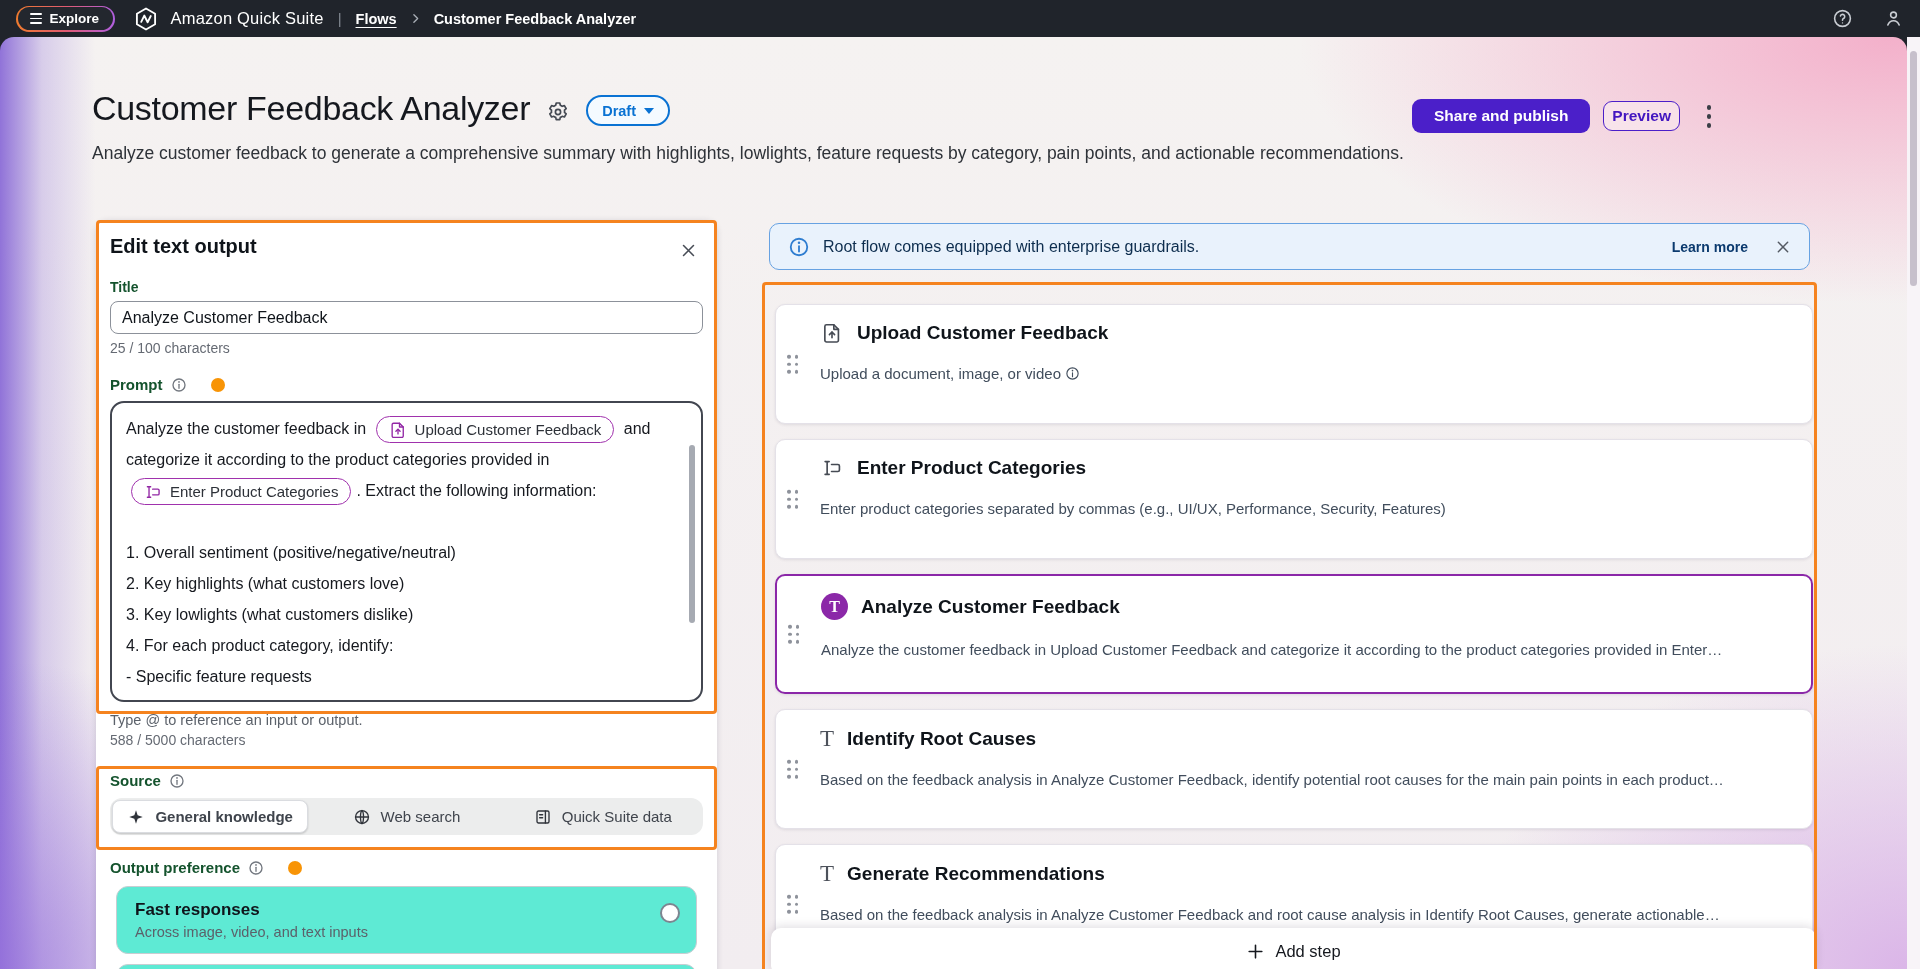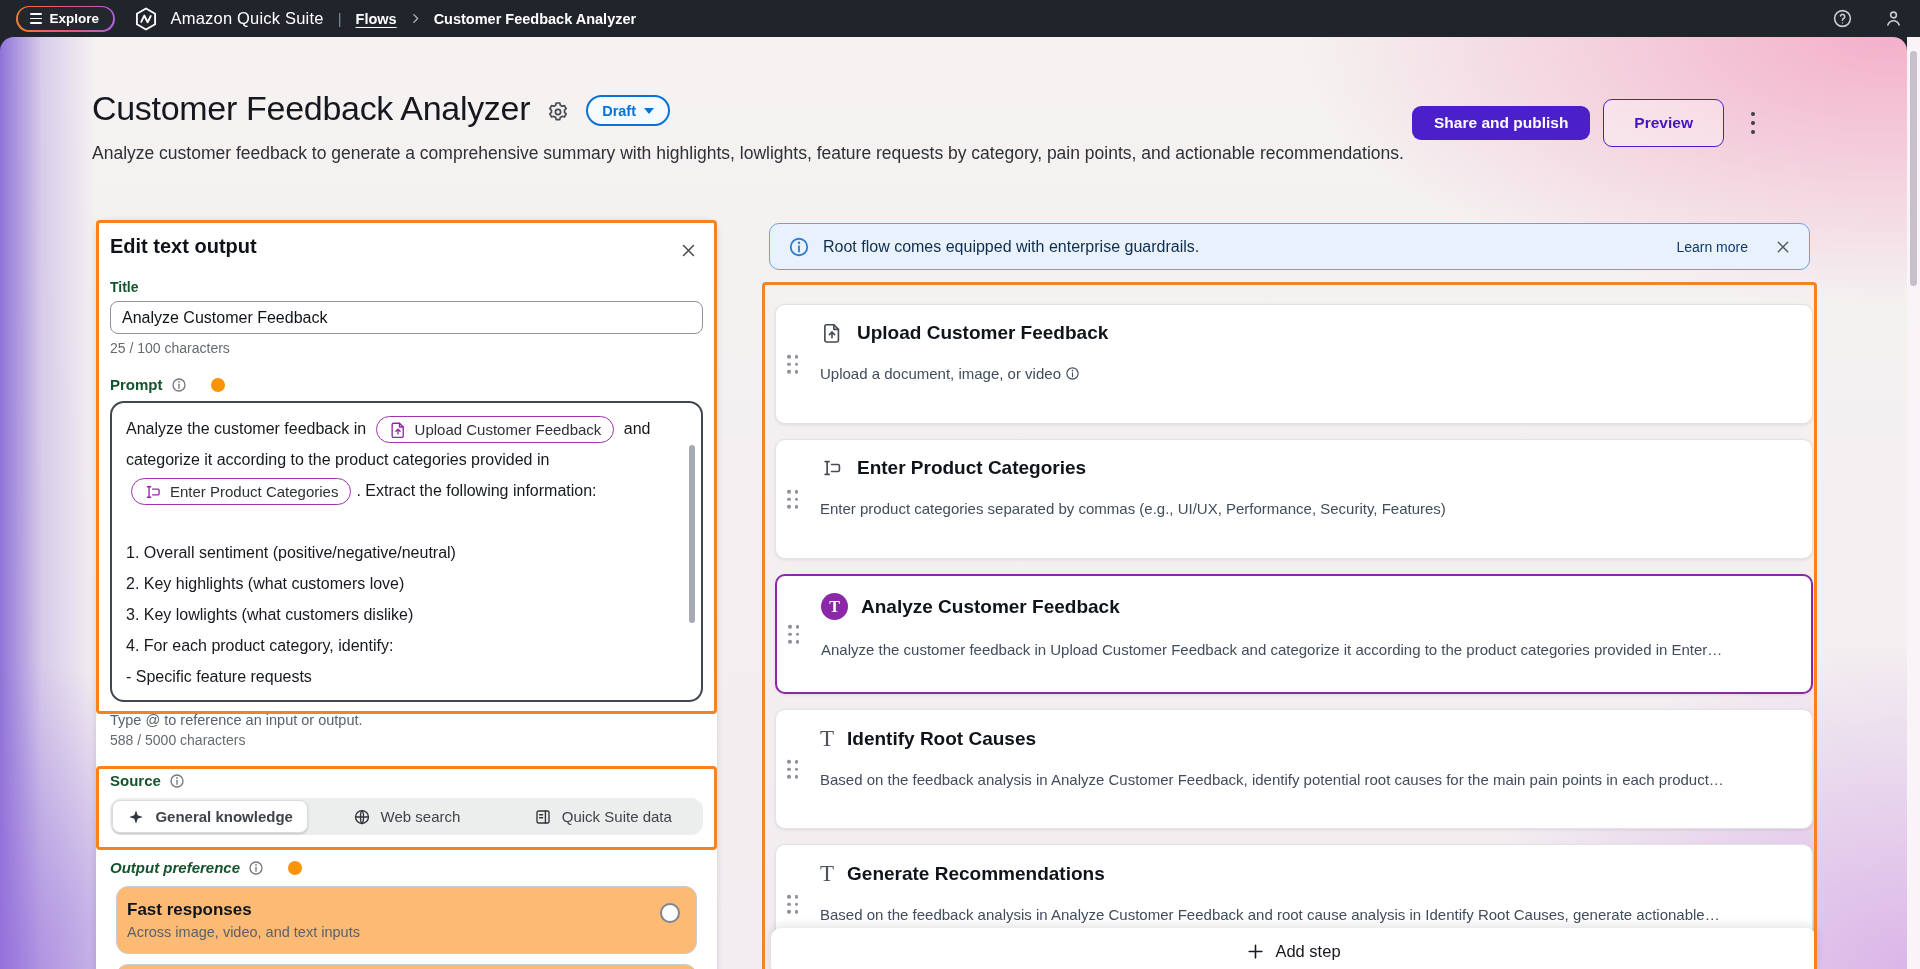--- a/index.html
+++ b/index.html
@@ -38,21 +38,21 @@
   .page-title { font-size:34px; font-weight:400; color:#15181e; letter-spacing:-.3px; }
   .gear { color:#454a53; cursor:pointer; margin-top:6px; }
   .draft-pill { display:flex; align-items:center; gap:8px; height:31px; padding:0 14px; margin-top:4px;
                 border:2px solid #0972d3; border-radius:16px; background:#f4faff; color:#0972d3;
                 font-size:14.5px; font-weight:700; cursor:pointer; }
   .caret-down { width:0; height:0; border-left:5.5px solid transparent; border-right:5.5px solid transparent; border-top:6.5px solid #0972d3; }
   .page-desc { position:absolute; left:92px; top:106px; width:1400px; font-size:17.5px; color:#2e3238; }
   .header-actions { position:absolute; left:1412px; top:62px; display:flex; align-items:center; gap:13px; }
   .btn-primary { height:34px; padding:0 22px; border:none; border-radius:9px; background:#4b1fc9; color:#fff;
                  font-family:inherit; font-size:15.5px; font-weight:700; cursor:pointer; }
-  .btn-secondary { height:48px; padding:0 30px; border:1.8px solid #4b1fc9; border-radius:9px; background:rgba(255,255,255,.35);
+  .btn-secondary { height:30px; padding:0 8px; border:1.8px solid #4b1fc9; border-radius:9px; background:rgba(255,255,255,.35);
                    color:#4316c0; font-family:inherit; font-size:15.5px; font-weight:700; cursor:pointer; }
   .kebab { display:flex; flex-direction:column; gap:4.5px; padding:6px 8px; cursor:pointer; margin-left:6px; }
   .kebab i { width:4.5px; height:4.5px; border-radius:50%; background:#3a3e46; }
 
   
   .edit-panel { position:absolute; left:96px; top:183px; width:621px; height:786px; background:#fff;
                 border-radius:12px 12px 0 0; box-shadow:0 1px 6px rgba(40,30,60,.16); padding:0 14px; }
   .panel-heading { margin-top:15px; font-size:20px; font-weight:700; color:#0f141a; }
   .panel-close { position:absolute; right:16px; top:18px; color:#474c55; cursor:pointer; padding:4px; }
   .field-label { margin-top:21px; font-size:14px; font-weight:600; color:#14532d; }
@@ -74,39 +74,39 @@
   .prompt-helper { margin-top:10px; font-size:14.5px; color:#5b616a; }
   .prompt-count { margin-top:4px; font-size:14px; color:#656a73; }
   .source-label-row { margin-top:24px; display:flex; align-items:center; gap:8px; }
   .segmented { margin-top:9px; height:37px; background:#eceded; border-radius:12px; display:grid;
                grid-template-columns:1fr 1fr 1fr; align-items:stretch; padding:2px; }
   .segment { display:flex; align-items:center; justify-content:center; gap:10px; border-radius:8px;
              font-size:15px; color:#3f444c; cursor:pointer; border:none; background:transparent; font-family:inherit; }
   .segment.active { background:#fff; font-weight:700; box-shadow:0 1px 2px rgba(0,0,0,.18); border:1px solid #dadce0; }
   .segment .s-icon { color:#30343b; }
   .output-label-row { margin-top:24px; display:flex; align-items:center; gap:8px; }
-  .option-card { margin:10px 6px 0 6px; border:1px solid #c9cdd2; border-radius:12px; background:#fdba74;
-                 padding:13px 10px; position:relative; cursor:pointer; }
+  .option-card { margin:10px 6px 0 6px; border:1px solid #c9cdd2; border-radius:12px; background:#5eead4;
+                 padding:13px 18px; position:relative; cursor:pointer; }
   .option-title { font-size:17px; font-weight:700; color:#0f141a; }
   .option-sub { margin-top:4px; font-size:14.5px; color:#5b616a; }
   .radio { position:absolute; right:16px; top:16px; width:20px; height:20px; border-radius:50%;
            border:2px solid #7d8590; background:#fff; }
 
   
   .orange-box { position:absolute; border:3px solid #f5831f; border-radius:4px; pointer-events:none; z-index:20; }
   .obox-panel { left:96px; top:183px; width:621px; height:494px; }
   .obox-source { left:96px; top:729px; width:621px; height:84px; }
   .obox-flow { left:762px; top:245px; width:1055px; height:700px; }
 
   
   .banner { position:absolute; left:769px; top:186px; width:1041px; height:47px; background:#e9f2fc;
             border:1px solid #67a2e2; border-radius:10px; display:flex; align-items:center; padding:0 18px; gap:13px; }
   .banner-icon { color:#2f7dd0; }
   .banner-text { flex:1; font-size:16px; color:#0d2d4e; }
-  .banner-link { font-size:14px; font-weight:400; color:#0b3a6e; cursor:pointer; margin-right:14px; }
+  .banner-link { font-size:14px; font-weight:700; color:#0b3a6e; cursor:pointer; margin-right:14px; }
   .banner-close { color:#545a63; cursor:pointer; }
 
   
   .flow-col { position:absolute; left:775px; top:267px; width:1038px; }
   .step-card { position:relative; height:120px; margin-bottom:15px; background:#fff; border:1px solid #e4e1e8;
                border-radius:10px; box-shadow:0 1px 3px rgba(40,30,60,.10); padding:17px 24px 0 44px; cursor:pointer; }
   .step-card.selected { border:2px solid #8b27a8; }
   .grip { position:absolute; left:11px; top:50%; transform:translateY(-50%); display:grid;
           grid-template-columns:3.5px 3.5px; grid-auto-rows:3.5px; gap:4px; cursor:grab; }
   .grip i { background:#8e929b; border-radius:50%; }
@@ -292,21 +292,21 @@
               <rect x="4" y="4" width="16" height="16" rx="2"></rect>
               <path d="M15.2 4v16"></path>
               <path d="M7.5 9h4M7.5 13h4"></path>
             </svg>
           </span>
           <span>Quick Suite data</span>
         </button>
       </div>
 
     <div class="output-label-row">
-      <span class="field-label" style="font-size:15px; margin-top:0;font-style:italic;">Output preference</span>
+      <span class="field-label" style="font-size:15px; margin-top:0;">Output preference</span>
       <span class="info-i">
         <svg width="16" height="16" viewBox="0 0 24 24" fill="none" stroke="currentColor" stroke-width="2">
             <circle cx="12" cy="12" r="9"></circle>
             <path d="M12 11v6" stroke-linecap="round"></path>
             <circle cx="12" cy="7.4" r="1.3" fill="currentColor" stroke="none"></circle>
           </svg>
       </span>
       <span class="orange-dot"></span>
     </div>
     <div id="output-options">

